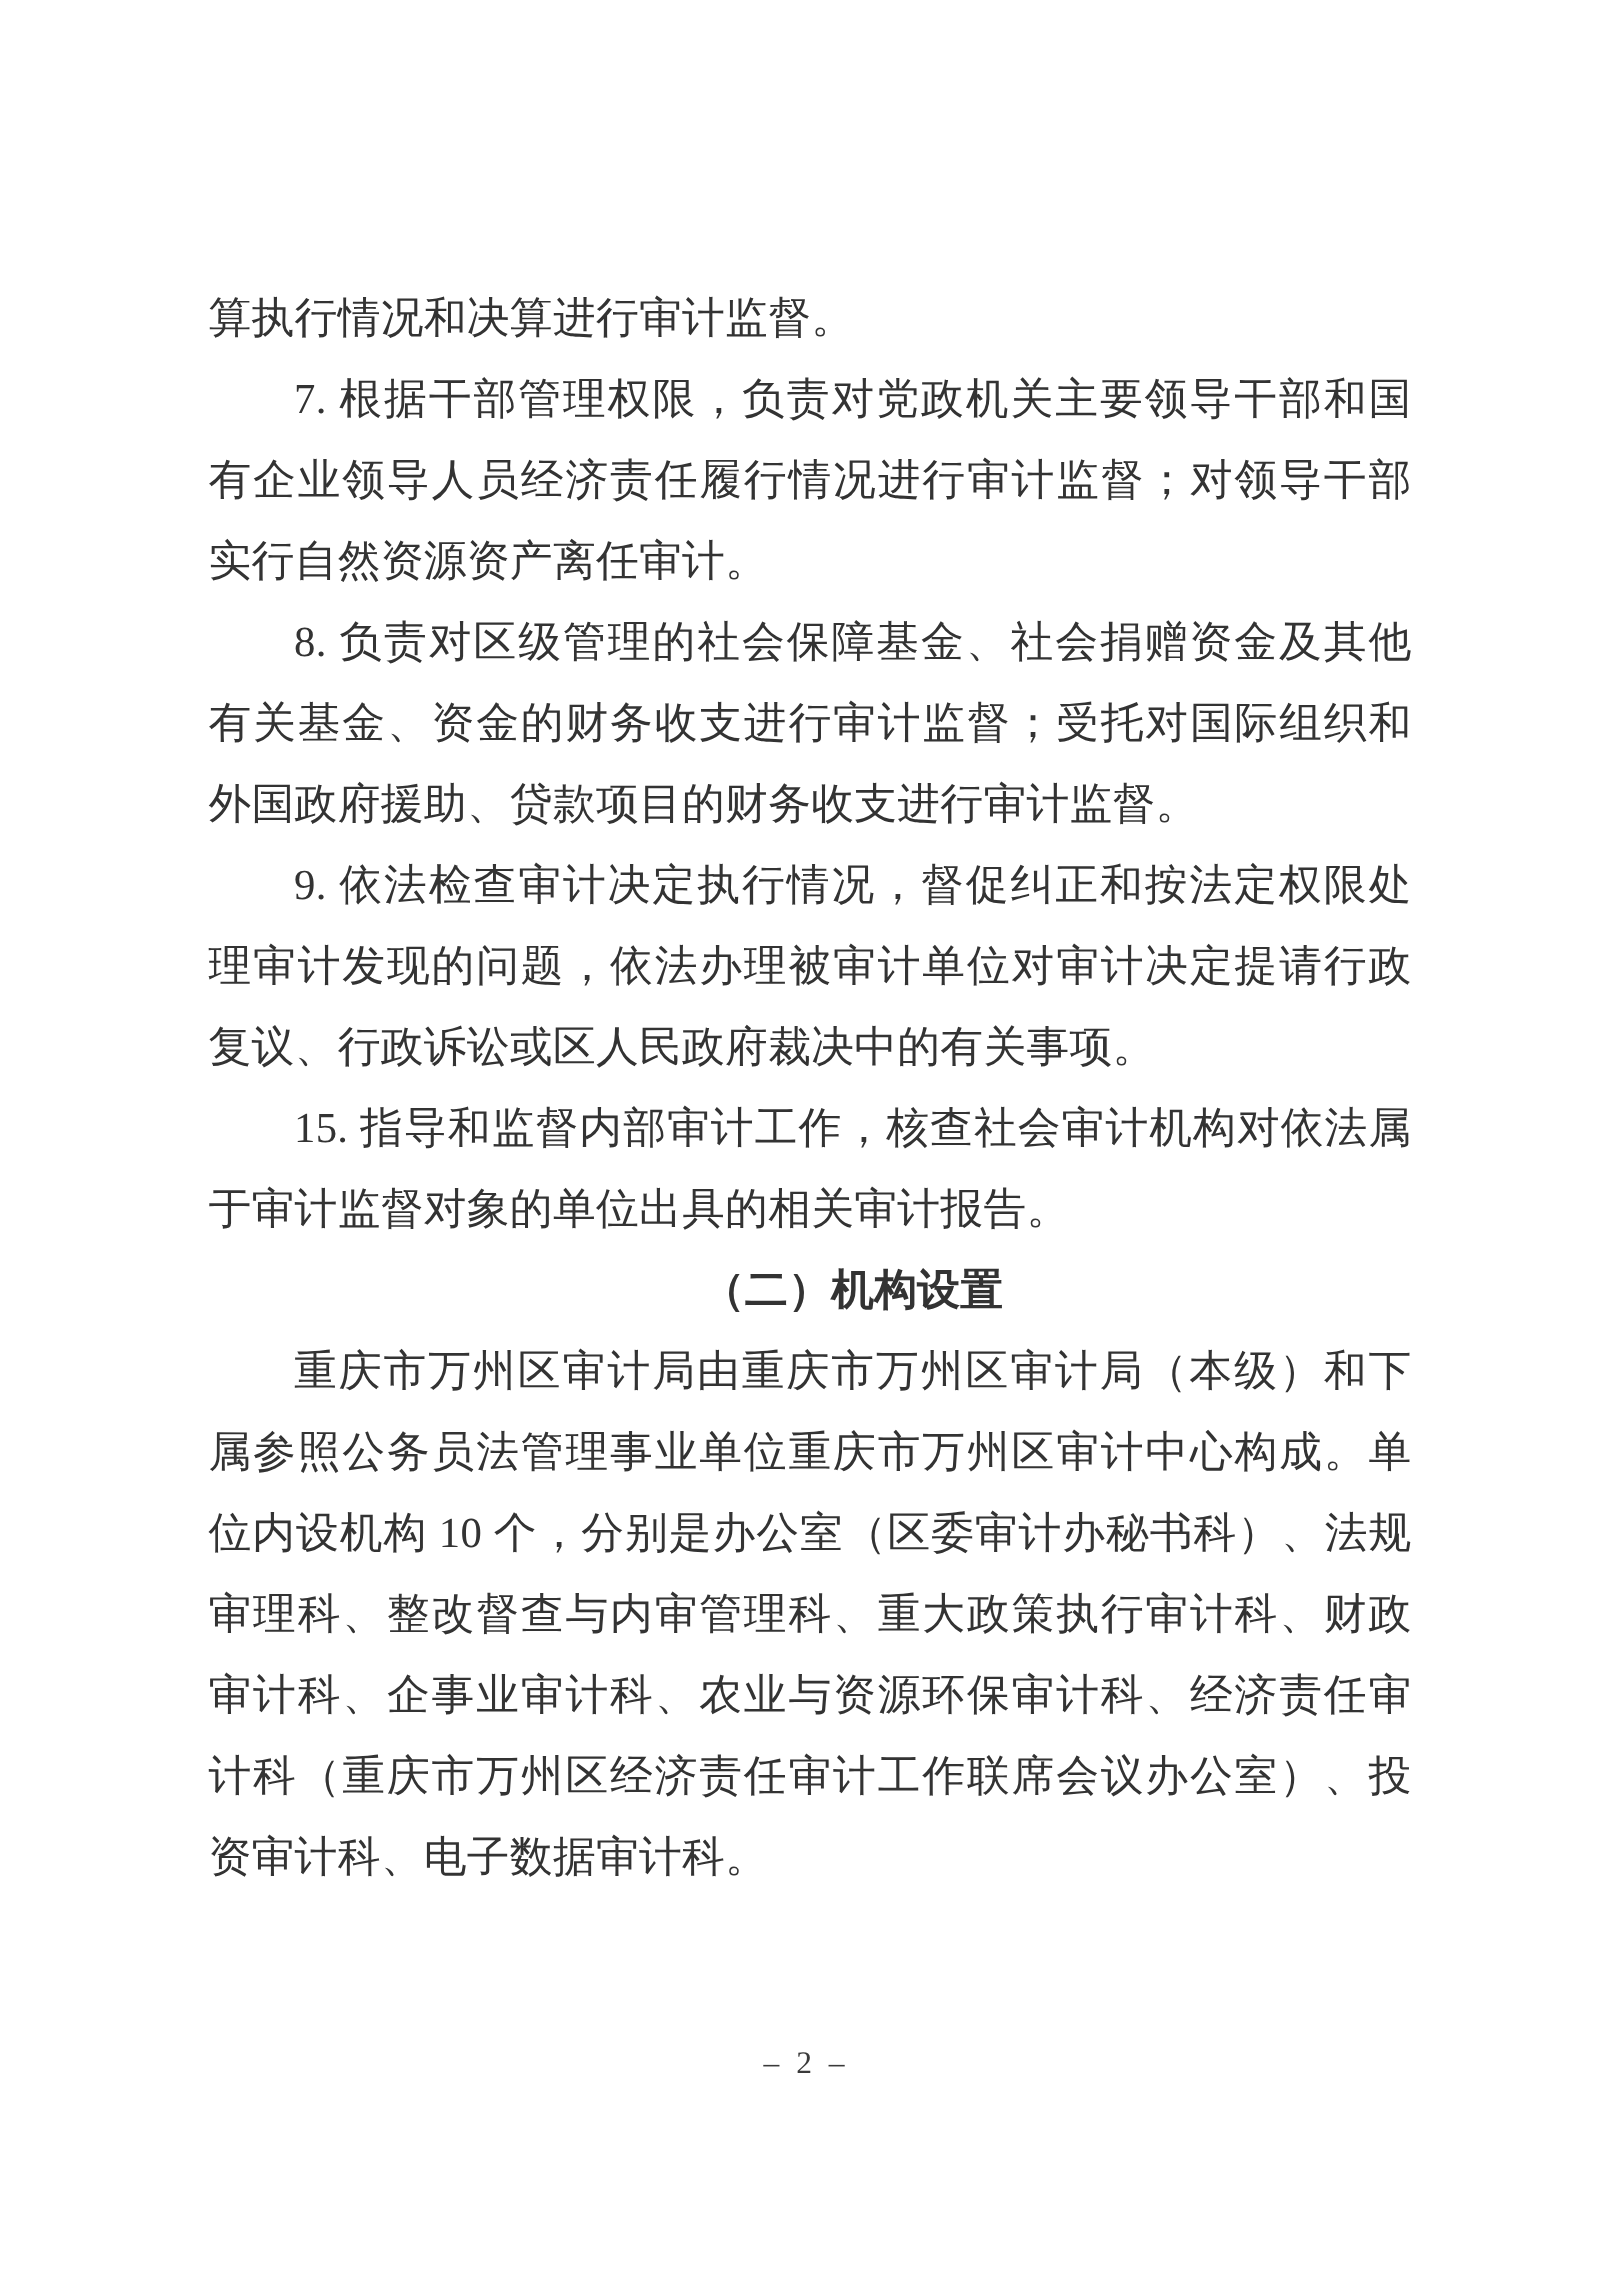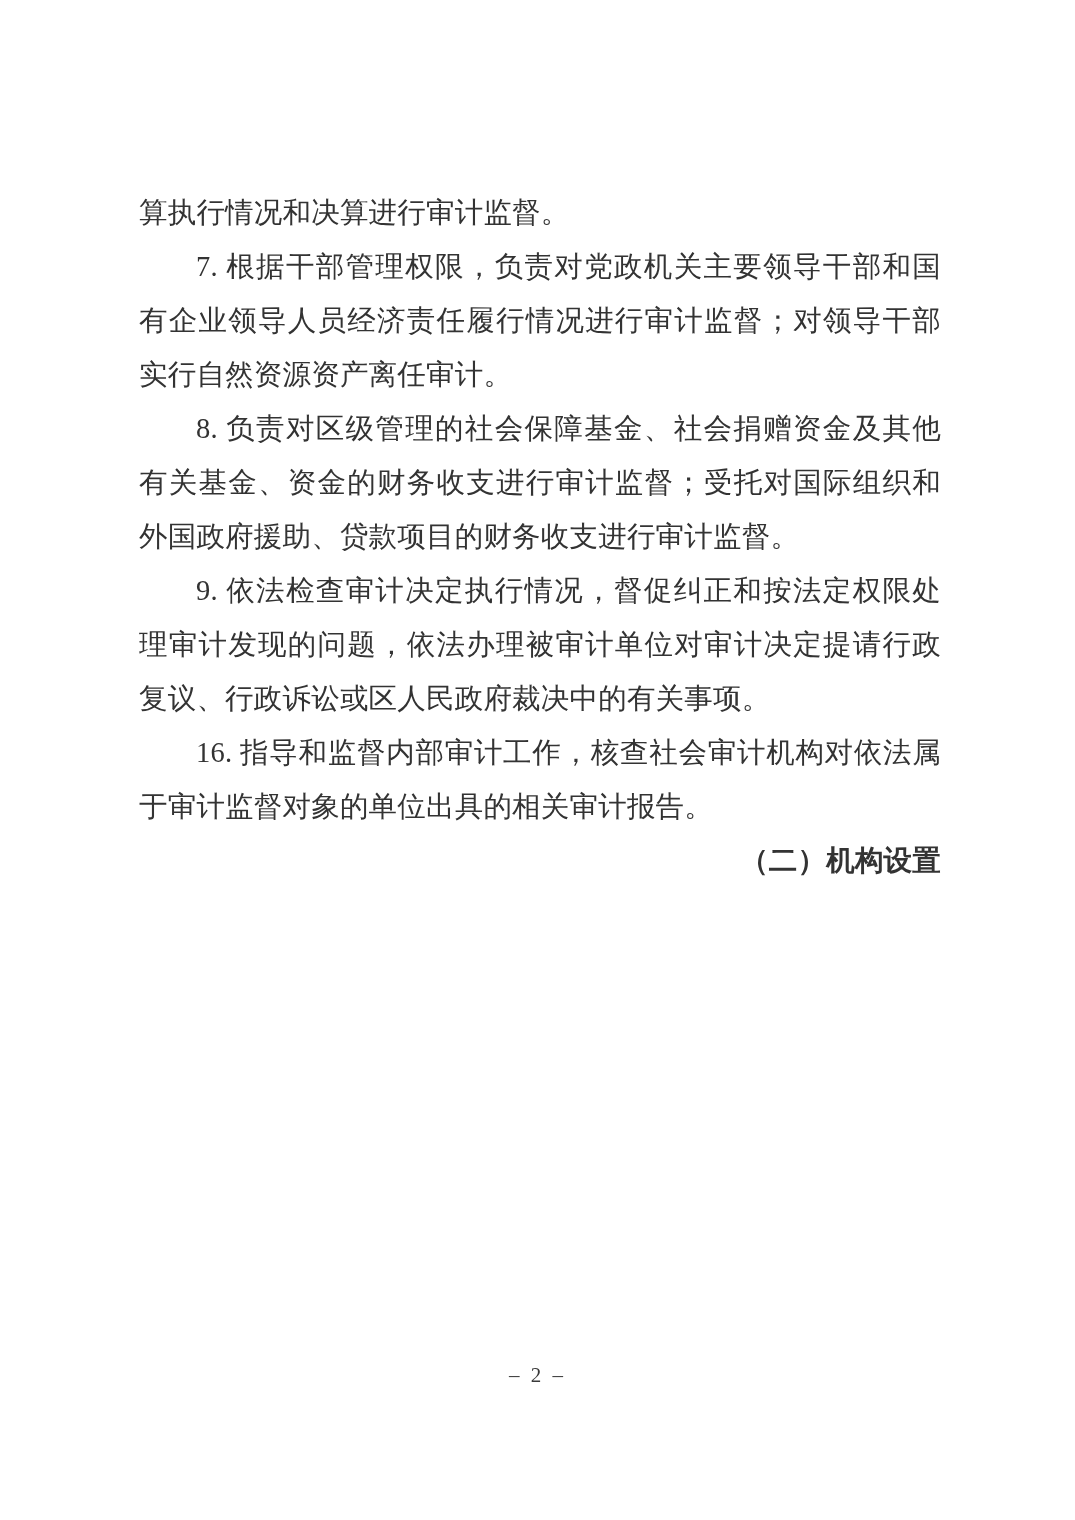--- a/index.html
+++ b/index.html
@@ -30,21 +30,21 @@
     line-height: 54px;
     text-align: justify;
     letter-spacing: 0.2px;
     word-break: normal;
   }
   .doc-body p.indent {
     text-indent: 2em;
   }
   .doc-body p.heading {
     font-weight: 700;
-    text-align: right;
+    text-align: center;
   }
   .page-footer {
     position: absolute;
     left: 0;
     top: 1363px;
     width: 1075px;
     text-align: center;
   }
   .page-number {
     font-size: 21px;
@@ -57,21 +57,22 @@
 <body>
 
 <div class="page">
 
   <div class="doc-body" id="doc-body">
 
   <p class="body-para">算执行情况和决算进行审计监督。</p>
       <p class="indent body-para">7. 根据干部管理权限，负责对党政机关主要领导干部和国有企业领导人员经济责任履行情况进行审计监督；对领导干部实行自然资源资产离任审计。</p>
       <p class="indent body-para">8. 负责对区级管理的社会保障基金、社会捐赠资金及其他有关基金、资金的财务收支进行审计监督；受托对国际组织和外国政府援助、贷款项目的财务收支进行审计监督。</p>
       <p class="indent body-para">9. 依法检查审计决定执行情况，督促纠正和按法定权限处理审计发现的问题，依法办理被审计单位对审计决定提请行政复议、行政诉讼或区人民政府裁决中的有关事项。</p>
-      <p class="indent body-para">16. 指导和监督内部审计工作，核查社会审计机构对依法属于审计监督对象的单位出具的相关审计报告。</p>
+      <p class="indent body-para">15. 指导和监督内部审计工作，核查社会审计机构对依法属于审计监督对象的单位出具的相关审计报告。</p>
       <p class="indent heading">（二）机构设置</p>
+      <p class="indent body-para">重庆市万州区审计局由重庆市万州区审计局（本级）和下属参照公务员法管理事业单位重庆市万州区审计中心构成。单位内设机构 10 个，分别是办公室（区委审计办秘书科）、法规审理科、整改督查与内审管理科、重大政策执行审计科、财政审计科、企事业审计科、农业与资源环保审计科、经济责任审计科（重庆市万州区经济责任审计工作联席会议办公室）、投资审计科、电子数据审计科。</p>
     </div>
 
   <div class="page-footer">
     <span class="page-number">– 2 –</span>
   </div>
 
 </div>
 
 </body></html>

